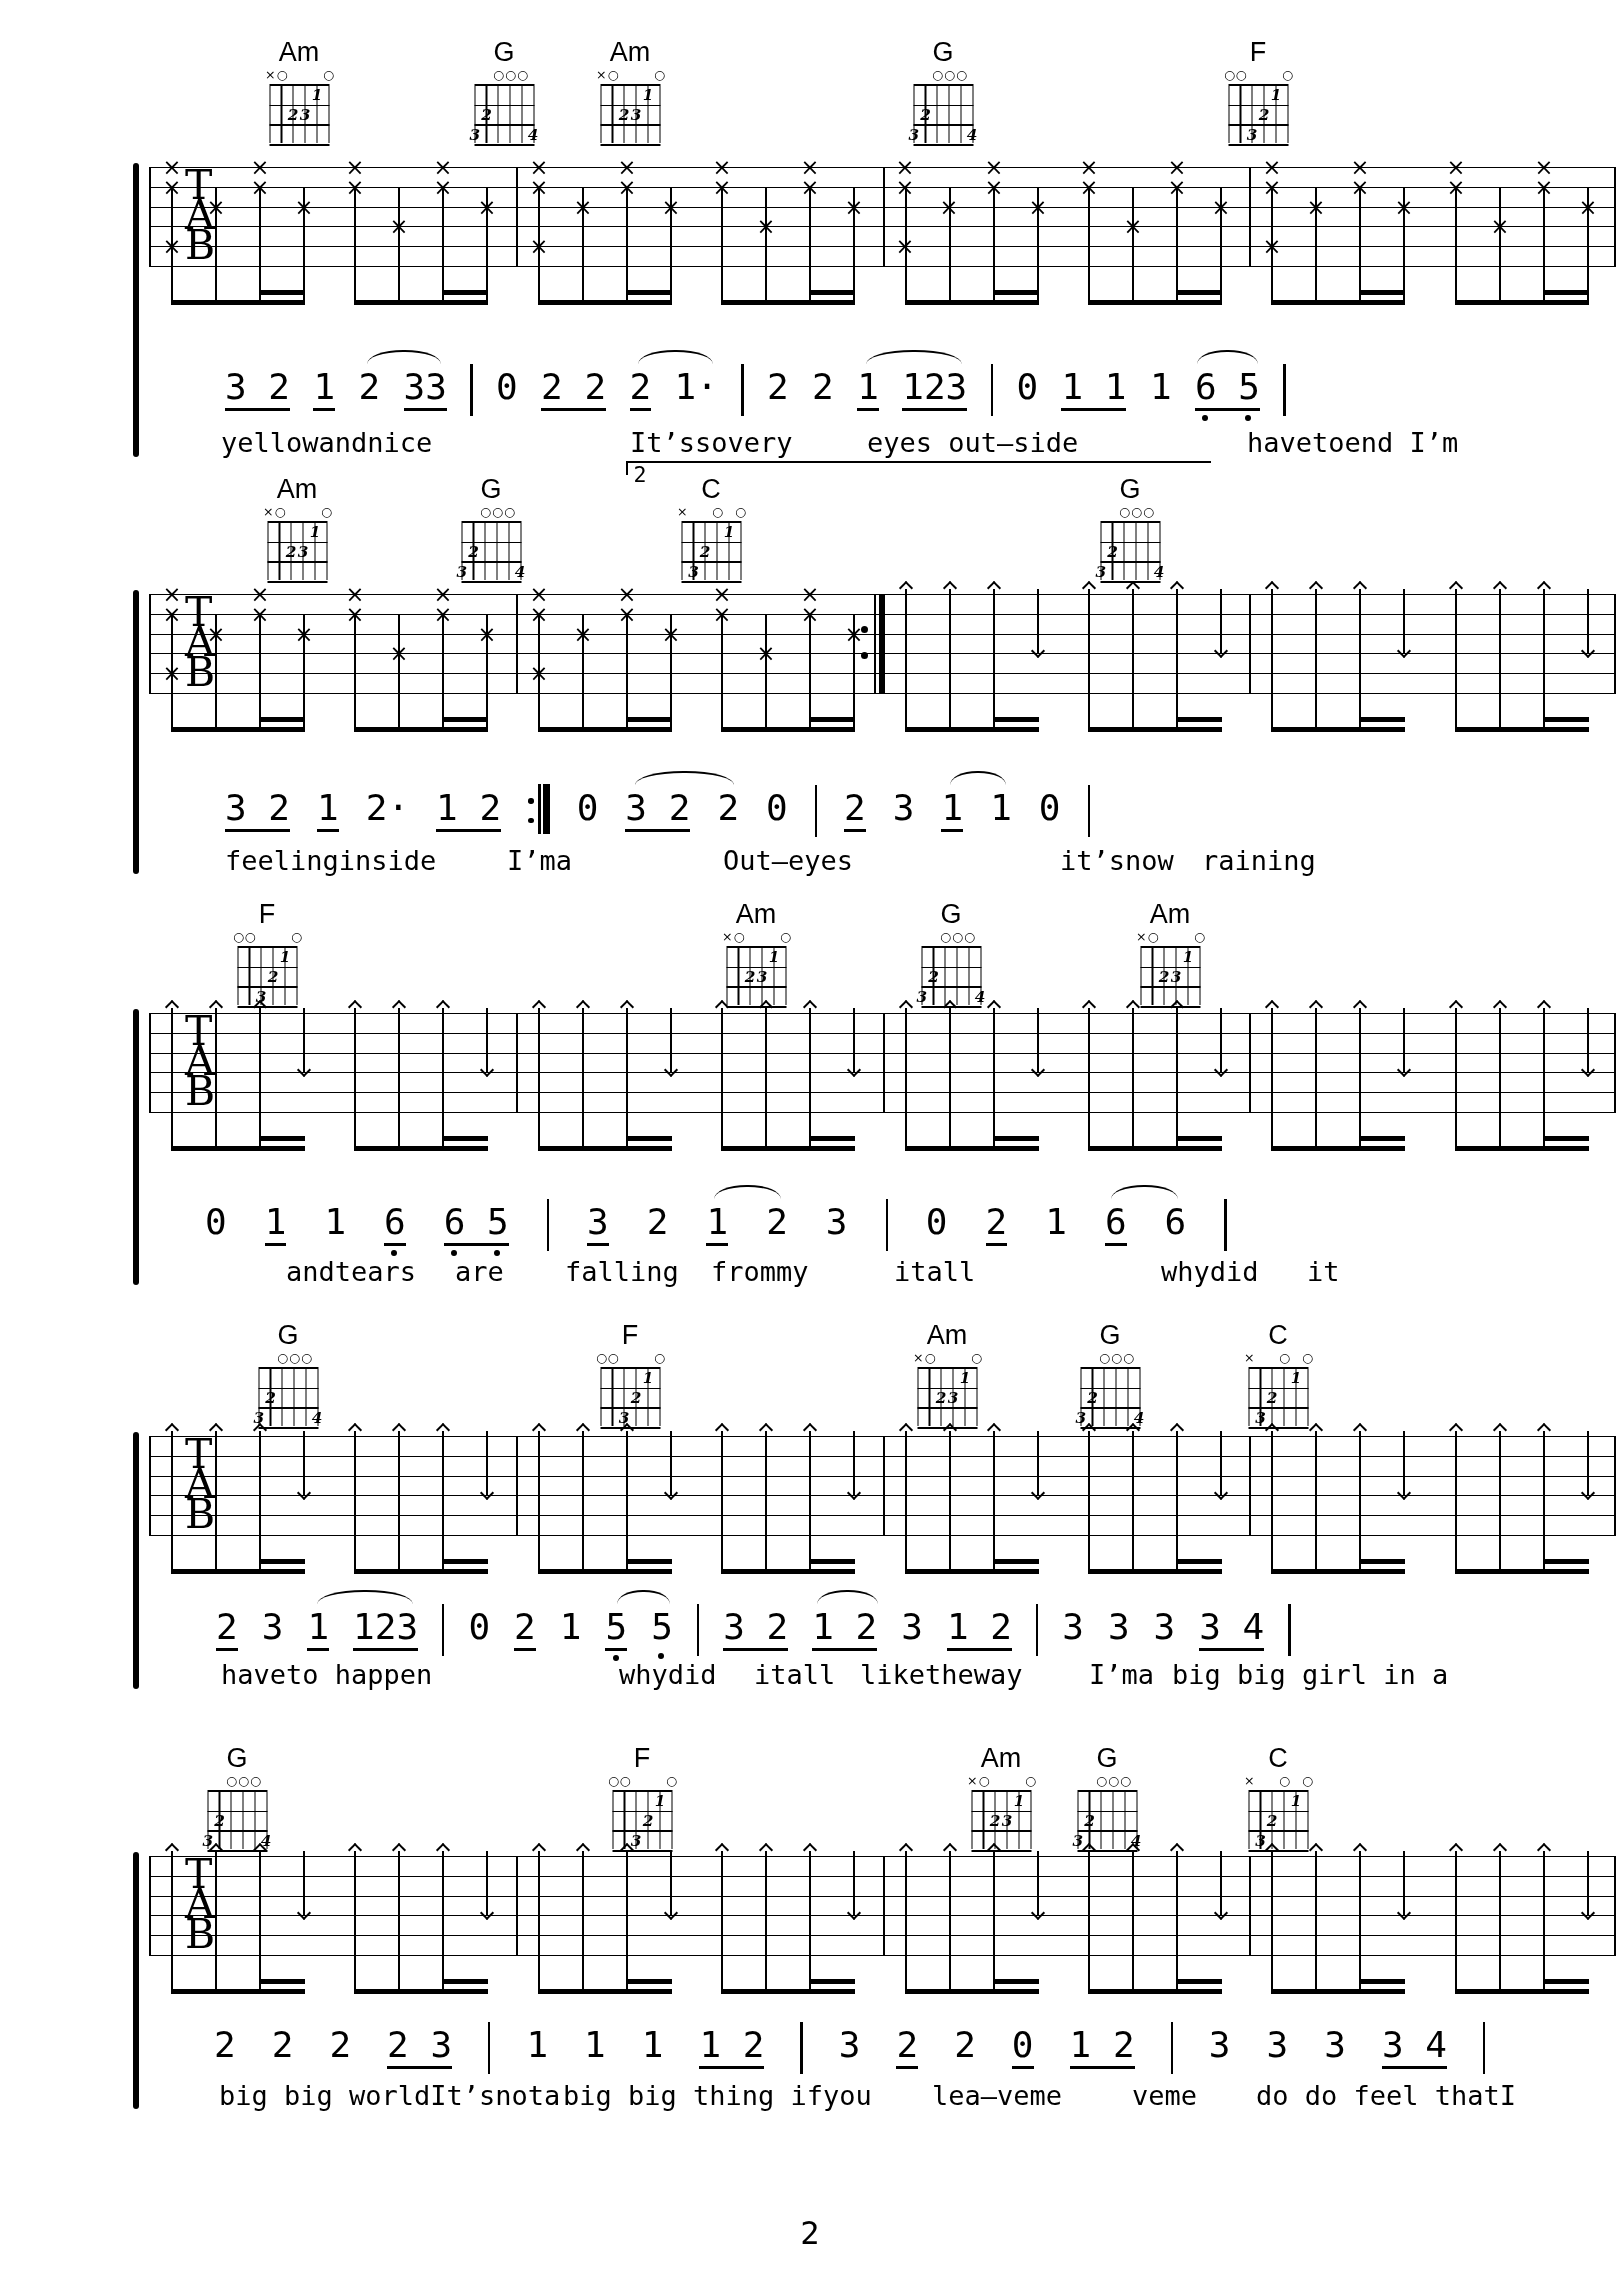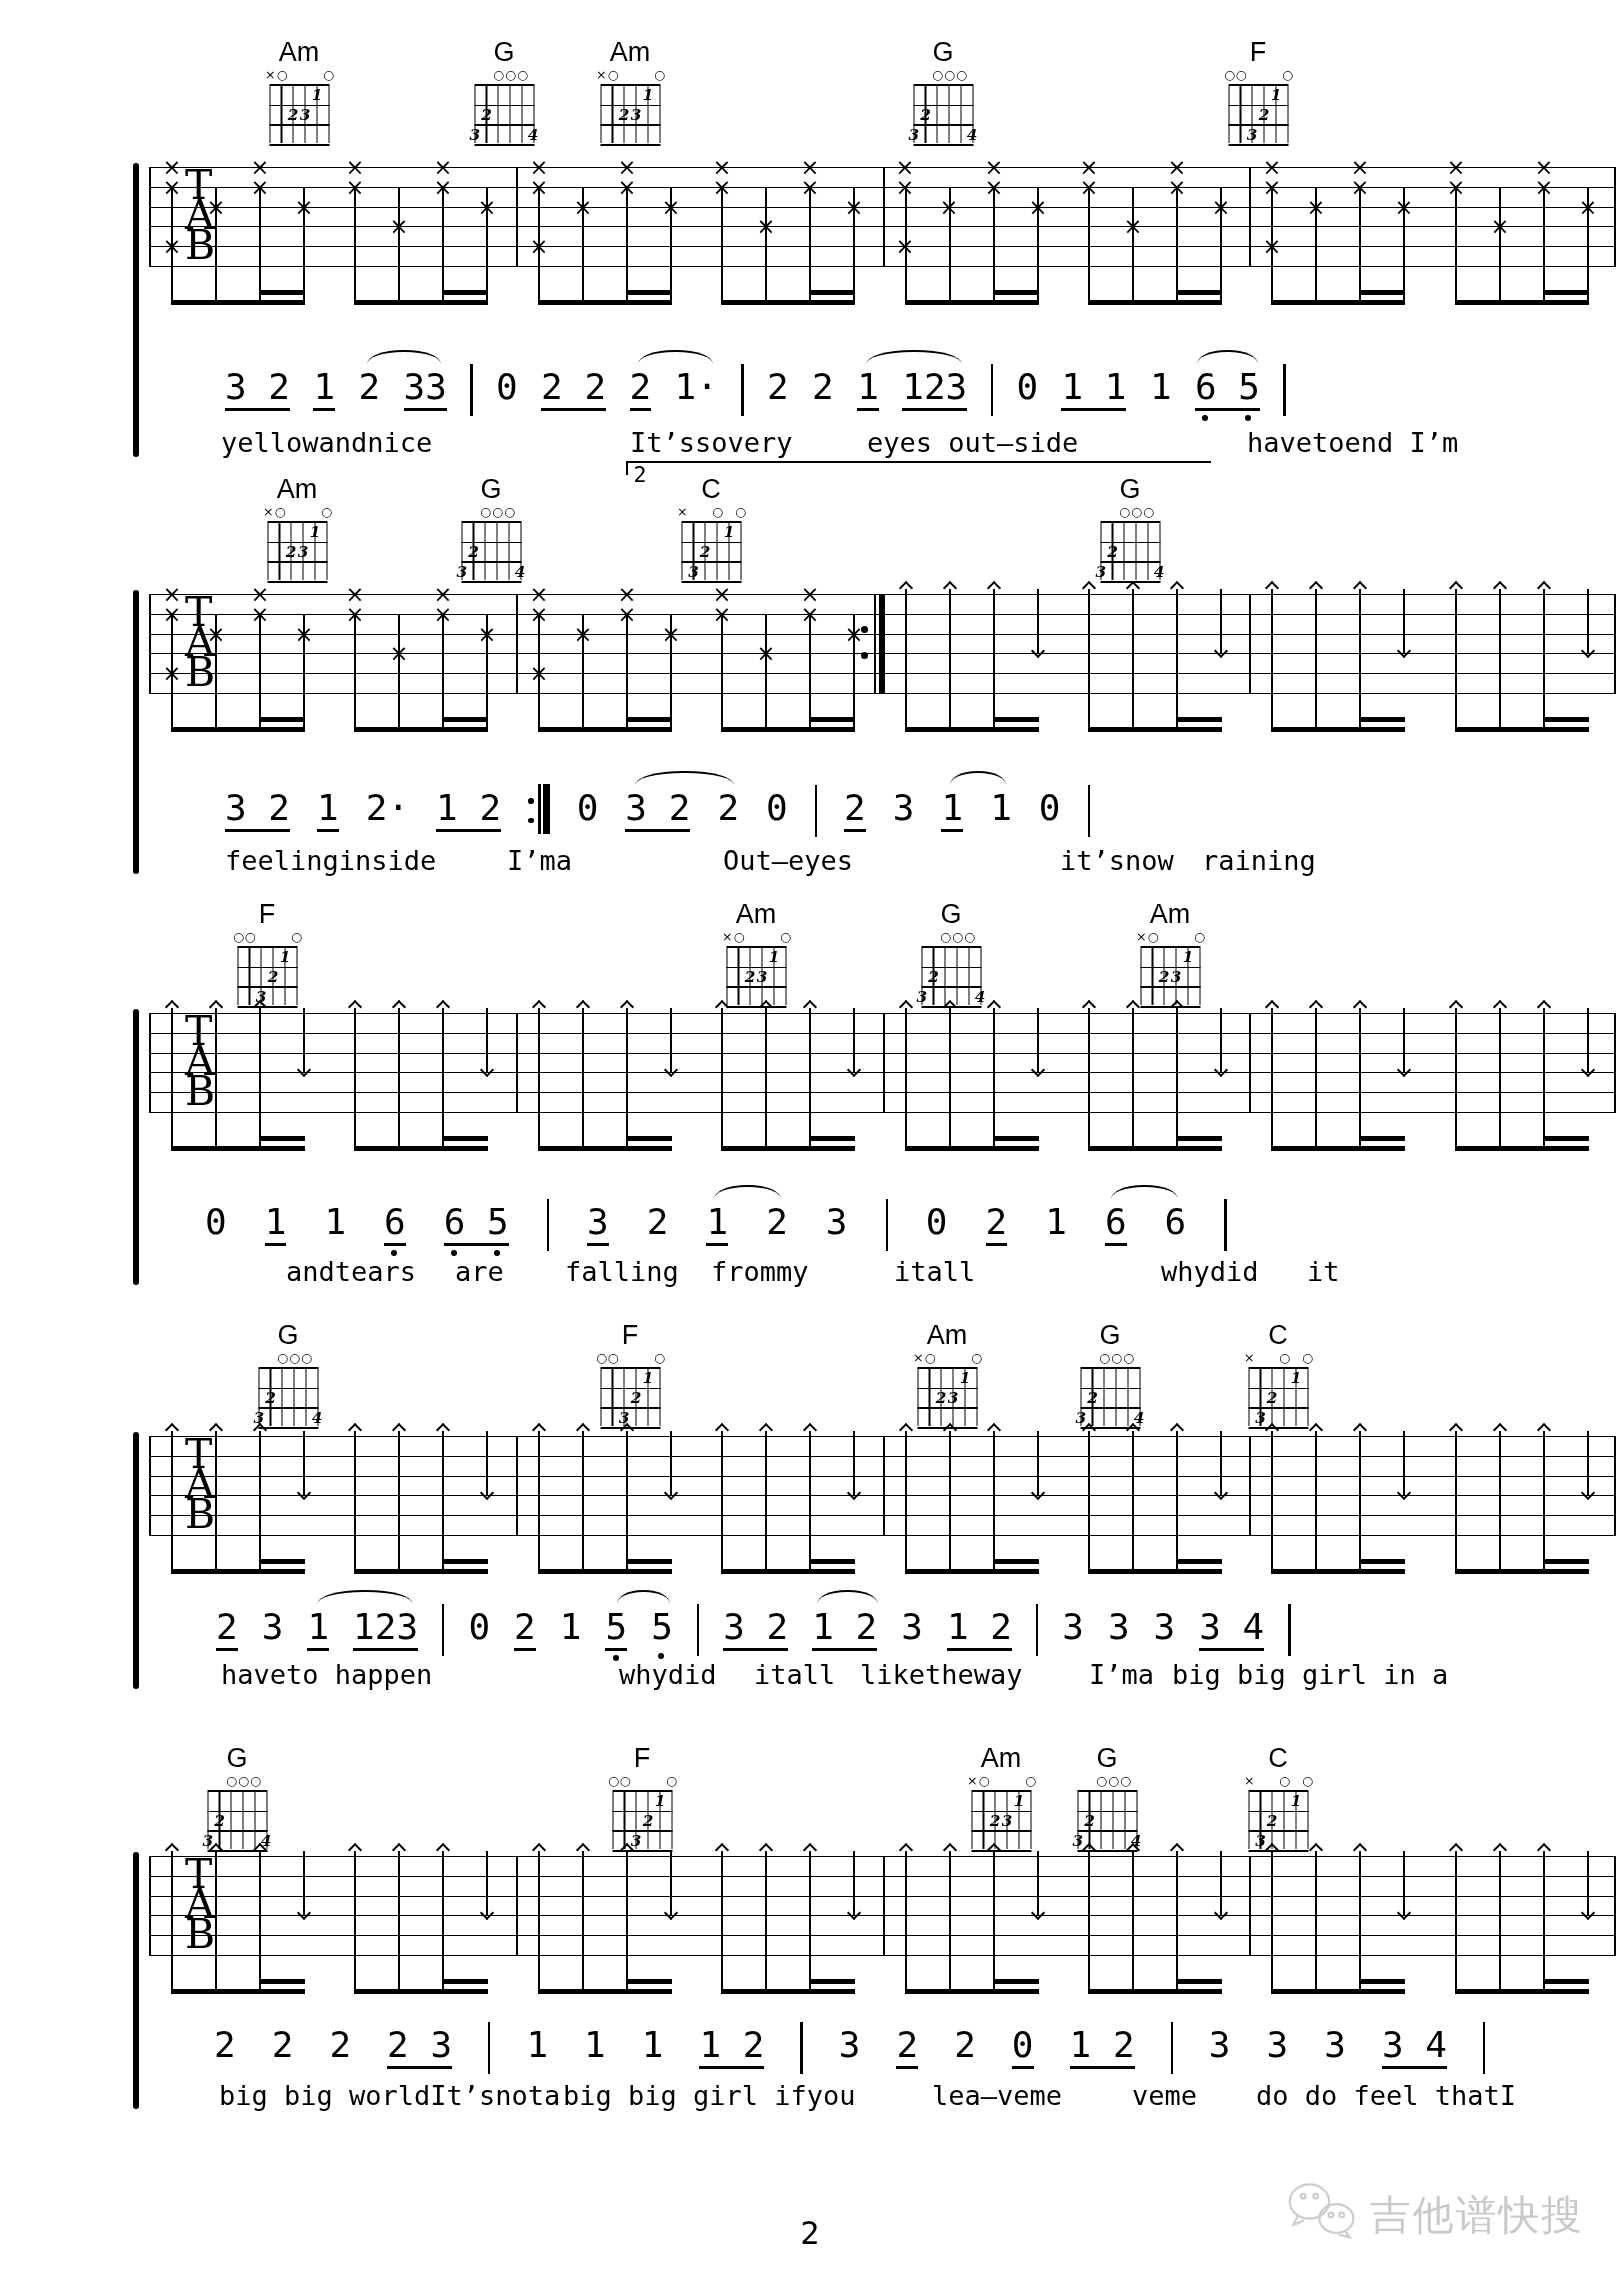--- a/index.html
+++ b/index.html
@@ -1238,40 +1238,23 @@
           <div class="tok u">0</div>
           <div class="tok u">1 2</div>
           <div class="numbar"></div>
           <div class="tok">3</div>
           <div class="tok">3</div>
           <div class="tok">3</div>
           <div class="tok u">3 4</div>
           <div class="numbar"></div>
         </div>
         <div class="lyr" style="left: 219px; top: 2081px;">big big worldIt’snota</div>
-        <div class="lyr" style="left: 563px; top: 2081px;">big big girl ifyou</div>
+        <div class="lyr" style="left: 563px; top: 2081px;">big big thing ifyou</div>
         <div class="lyr" style="left: 932px; top: 2081px;">lea–veme</div>
         <div class="lyr" style="left: 1132px; top: 2081px;">veme</div>
         <div class="lyr" style="left: 1256px; top: 2081px;">do do feel thatI</div>
       </div>
     </div>
 
   <div class="pagenum">2</div>
 
-  <div class="wm">
-    <span>
-      <svg width="74" height="61" viewBox="0 0 82 68">
-        <g fill="none" stroke="#cdcdcd" stroke-width="2.5">
-          <ellipse cx="27" cy="24" rx="22" ry="19"></ellipse>
-          <path d="M14 40 l-5 10 12-5"></path>
-          <circle cx="20" cy="18" r="2.6"></circle>
-          <circle cx="34" cy="18" r="2.6"></circle>
-          <ellipse cx="57" cy="43" rx="19" ry="16"></ellipse>
-          <path d="M66 56 l6 8 -12 -3"></path>
-          <circle cx="51" cy="39" r="2.6"></circle>
-          <circle cx="63" cy="39" r="2.6"></circle>
-        </g>
-      </svg>
-    </span>
-    <span>吉他谱快搜</span>
-  </div>
 </div>
 
 
 </body></html>

